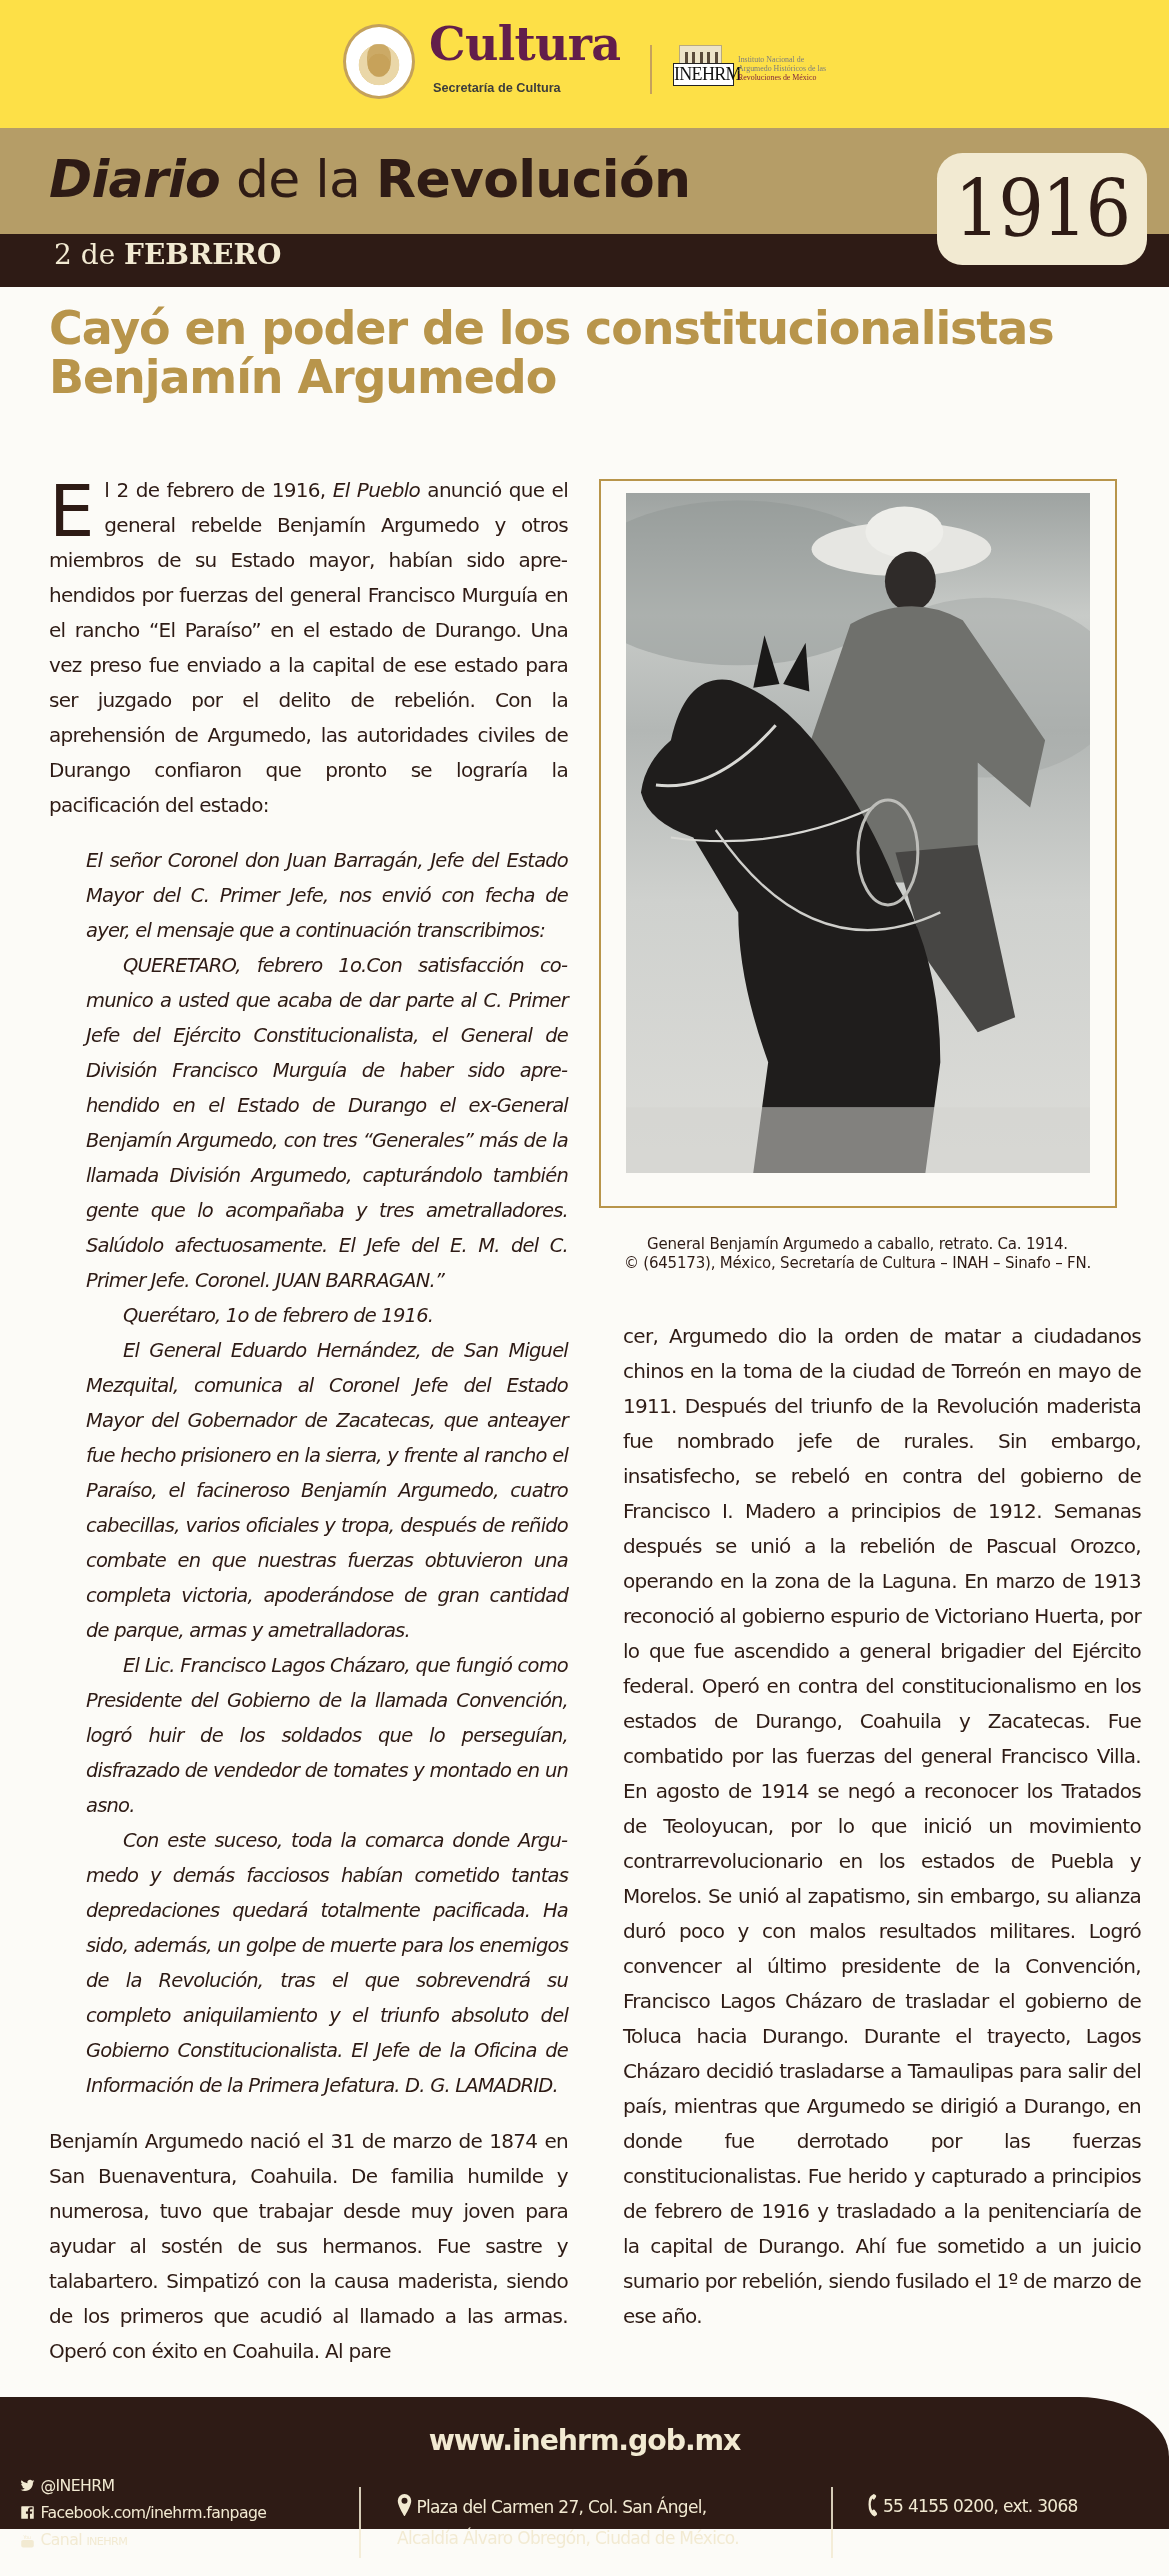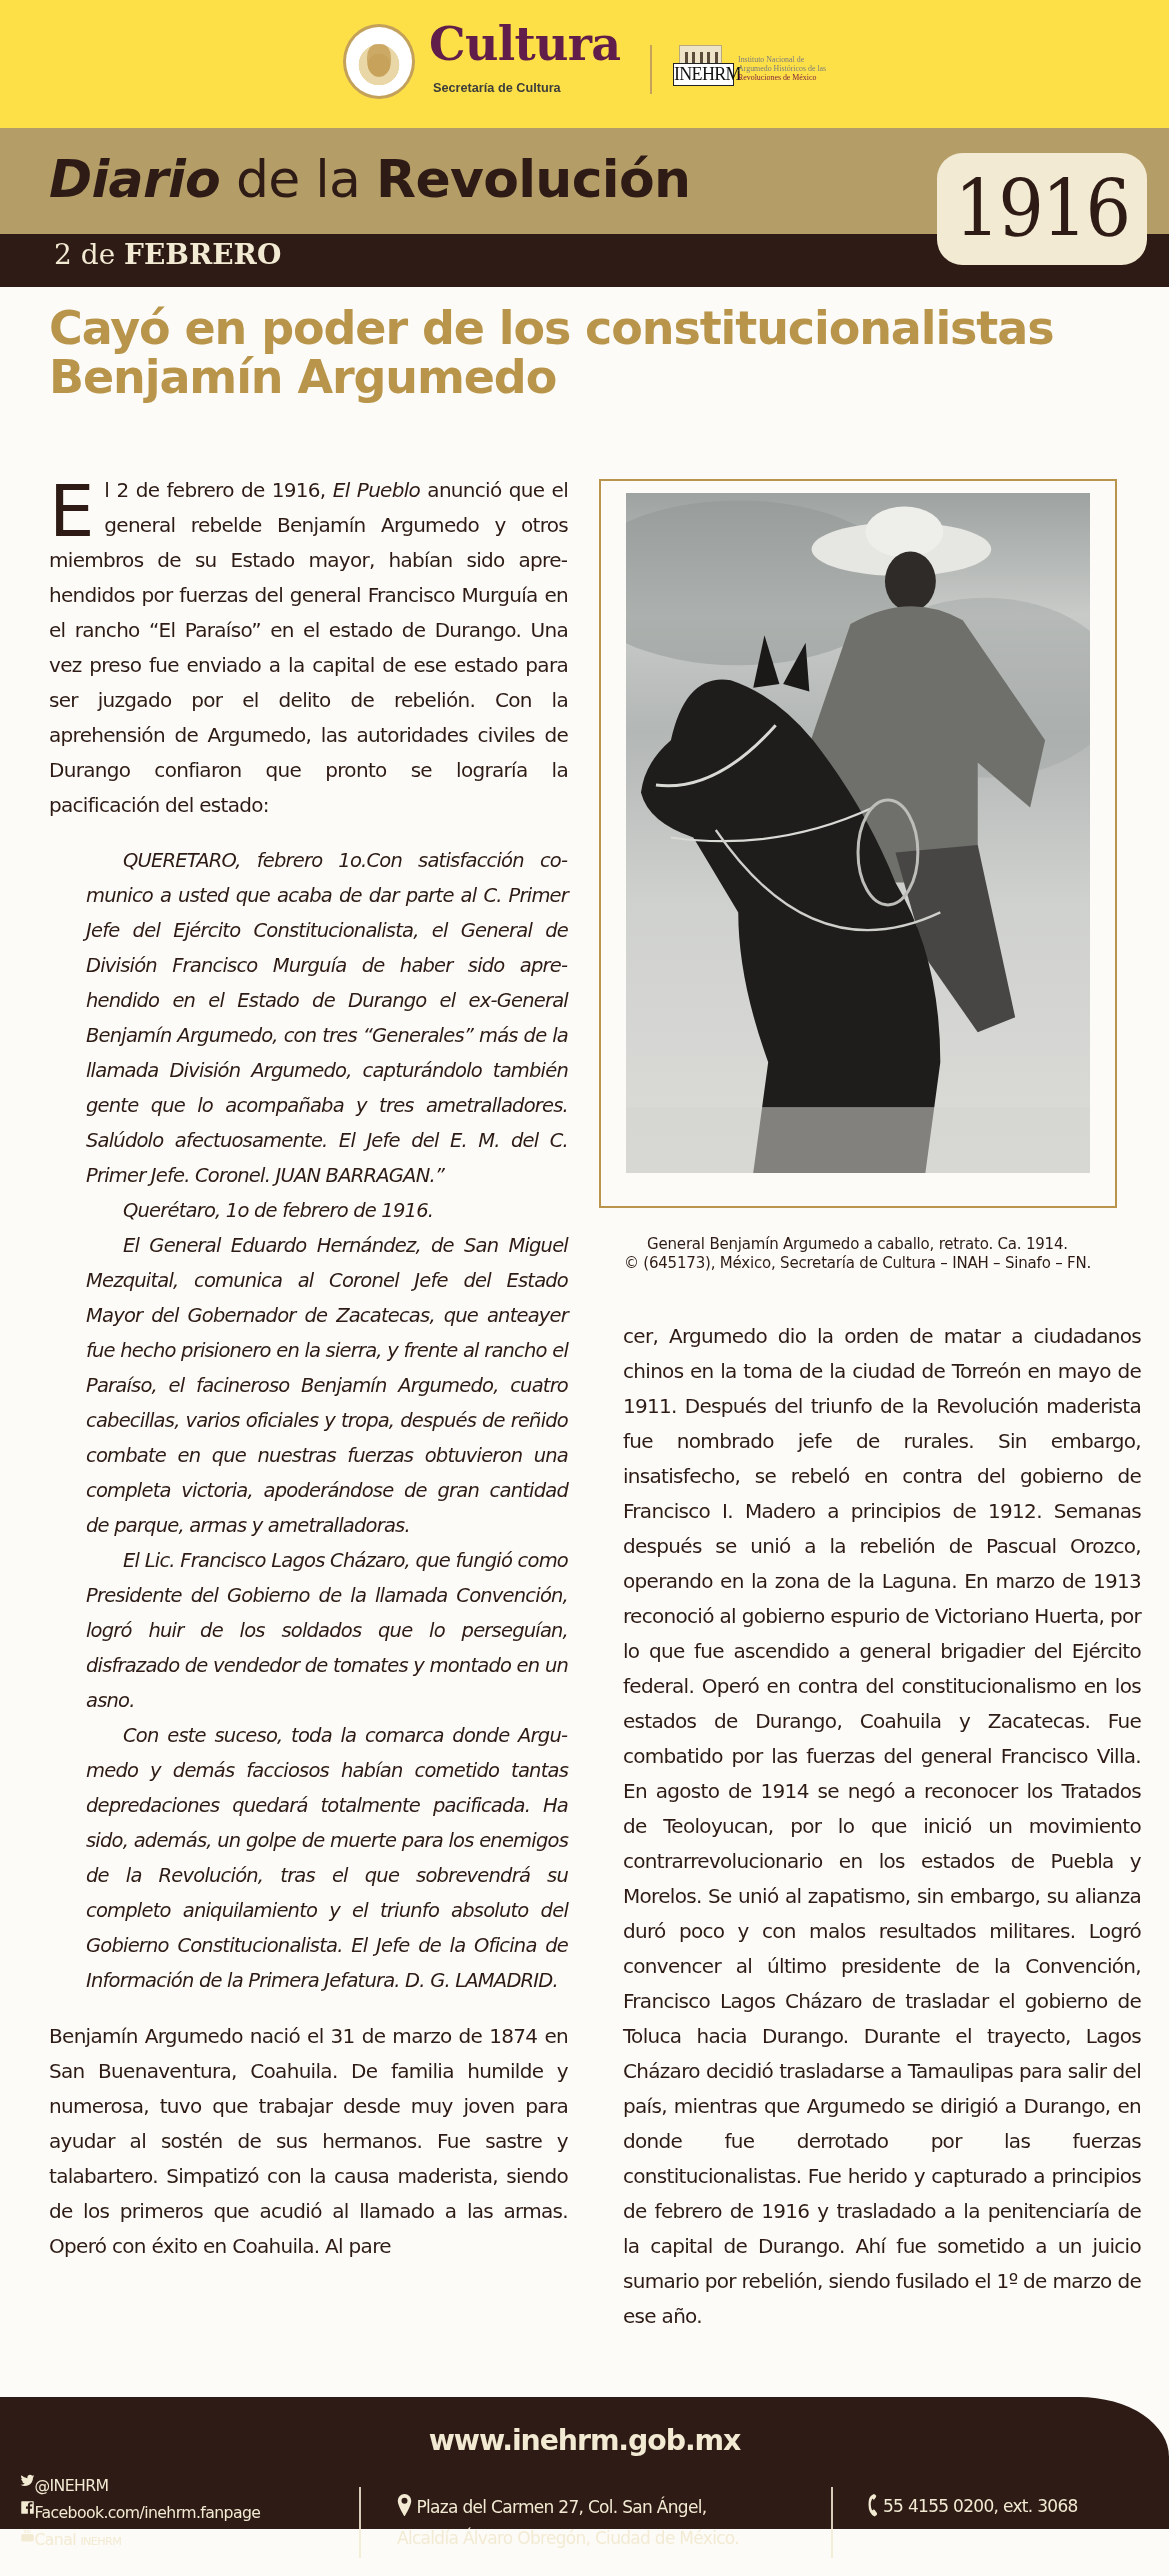--- a/index.html
+++ b/index.html
@@ -64,21 +64,21 @@
            background: linear-gradient(180deg, #9ea3a1 0%, #c8cbc8 18%, #b3b7b5 35%, #cfd1ce 60%, #dcdcd8 100%); }
   .photo svg { position: absolute; left: 0; top: 0; width: 100%; height: 100%; }
   .caption { position: absolute; left: 591px; top: 1235px; width: 533px; text-align: center; font-family: "DejaVu Sans", sans-serif;
              font-size: 15px; line-height: 18.7px; color: #2e1b15; letter-spacing: -0.2px; }
 
   
   .footer { position: absolute; left: 0; top: 2397px; width: 1169px; height: 132px; background: #2e1b15; border-top-right-radius: 90px 60px; }
   .footer-url { position: absolute; left: 0; top: 27px; width: 1169px; text-align: center; font-family: "DejaVu Sans", sans-serif;
                 font-weight: bold; font-size: 28.4px; color: #f2ead2; letter-spacing: -1.1px; }
   .social { position: absolute; left: 19.5px; top: 75px; font-size: 15.7px; line-height: 27px; color: #f2ead2; letter-spacing: -0.6px; }
-  .social-item { display: flex; align-items: flex-start; }
+  .social-item { display: flex; align-items: center; gap: 6px; }
   .social-icon { width: 15px; height: 16.5px; display: inline-flex; align-items: center; justify-content: center; }
   .social-icon svg { width: 15px; height: 15px; fill: #f2ead2; }
   .f-sep { position: absolute; top: 90px; width: 1.5px; height: 71px; background: #f2ead2; opacity: .85; }
   .address { position: absolute; left: 397px; top: 96px; width: 419px; font-size: 17px; line-height: 28.4px; color: #f2ead2; letter-spacing: -0.7px; }
   .address .pin { display: inline-block; vertical-align: -3px; margin-right: 4.5px; }
   .phone { position: absolute; left: 867px; top: 97px; font-size: 17px; color: #f2ead2; letter-spacing: -0.7px; display: flex; align-items: center; gap: 1px; }
   .phone svg { width: 15px; height: 24px; fill: #f2ead2; }
   .small-caps { font-size: 11.2px; }
 </style>
 </head>
@@ -106,20 +106,21 @@
 <div class="date-label"><span>2 de </span><span class="month">FEBRERO</span></div>
 <div class="year-badge">
     <span>1916</span>
   </div>
 
 <h1 class="headline">Cayó en poder de los constitucionalistas Benjamín Argumedo</h1>
 
 <div class="col left-col">
   <p><span class="drop-cap">E</span><span>l 2 de febrero de 1916, </span><em>El Pueblo</em><span> anunció que el general rebelde Benjamín Argumedo y otros miembros de su Estado mayor, habían sido apre­hendidos por fuerzas del general Francisco Mur­guía en el rancho “El Paraíso” en el estado de Du­rango. Una vez preso fue enviado a la capital de ese estado para ser juzgado por el delito de rebelión. Con la aprehensión de Argumedo, las autoridades civiles de Durango confiaron que pronto se logra­ría la pacificación del estado:</span></p>
   <div class="quote">
+    <p>El señor Coronel don Juan Barragán, Jefe del Esta­do Mayor del C. Primer Jefe, nos envió con fecha de ayer, el mensaje que a continuación transcribimos:</p>
     <p class="ind">QUERETARO, febrero 1o.Con satisfacción co­munico a usted que acaba de dar parte al C. Pri­mer Jefe del Ejército Constitucionalista, el General de División Francisco Murguía de haber sido apre­hendido en el Estado de Durango el ex-General Benjamín Argumedo, con tres “Generales” más de la llamada División Argumedo, capturándolo tam­bién gente que lo acompañaba y tres ametralla­dores. Salúdolo afectuosamente. El Jefe del E. M. del C. Primer Jefe. Coronel. JUAN BARRAGAN.”</p>
     <p class="ind">Querétaro, 1o de febrero de 1916.</p>
     <p class="ind">El General Eduardo Hernández, de San Miguel Mezquital, comunica al Coronel Jefe del Estado Mayor del Gobernador de Zacatecas, que anteayer fue hecho prisionero en la sierra, y frente al rancho el Paraíso, el facineroso Benjamín Argumedo, cua­tro cabecillas, varios oficiales y tropa, después de reñido combate en que nuestras fuerzas obtuvie­ron una completa victoria, apoderándose de gran cantidad de parque, armas y ametralladoras.</p>
     <p class="ind">El Lic. Francisco Lagos Cházaro, que fungió como Presidente del Gobierno de la llamada Con­vención, logró huir de los soldados que lo perse­guían, disfrazado de vendedor de tomates y mon­tado en un asno.</p>
     <p class="ind">Con este suceso, toda la comarca donde Argu­medo y demás facciosos habían cometido tantas depredaciones quedará totalmente pacificada. Ha sido, además, un golpe de muerte para los enemi­gos de la Revolución, tras el que sobrevendrá su completo aniquilamiento y el triunfo absoluto del Gobierno Constitucionalista. El Jefe de la Oficina de Información de la Primera Jefatura. D. G. LA­MADRID.</p>
   </div>
   <p class="after-quote">Benjamín Argumedo nació el 31 de marzo de 1874 en San Buenaventura, Coahuila. De familia humil­de y numerosa, tuvo que trabajar desde muy joven para ayudar al sostén de sus hermanos. Fue sas­tre y talabartero. Simpatizó con la causa maderis­ta, siendo de los primeros que acudió al llamado a las armas. Operó con éxito en Coahuila. Al pare­</p>
 </div>
 
 <div class="photo-frame">

